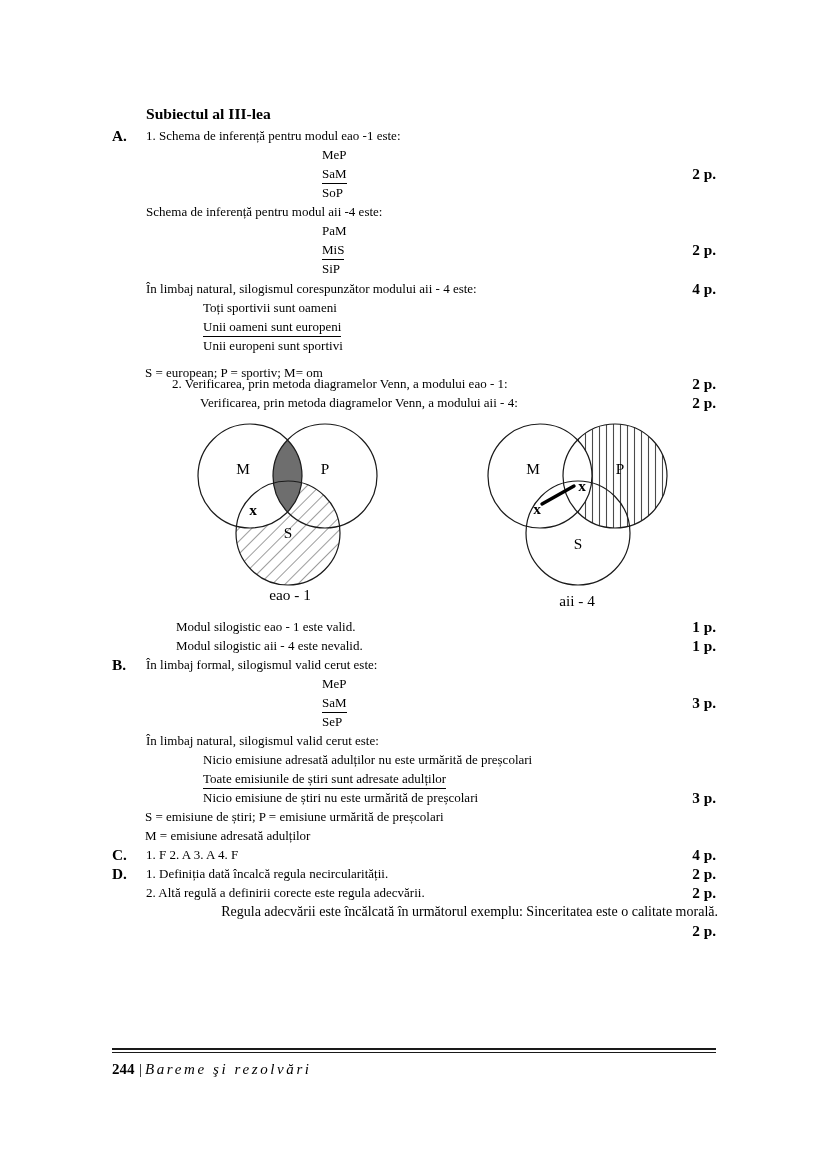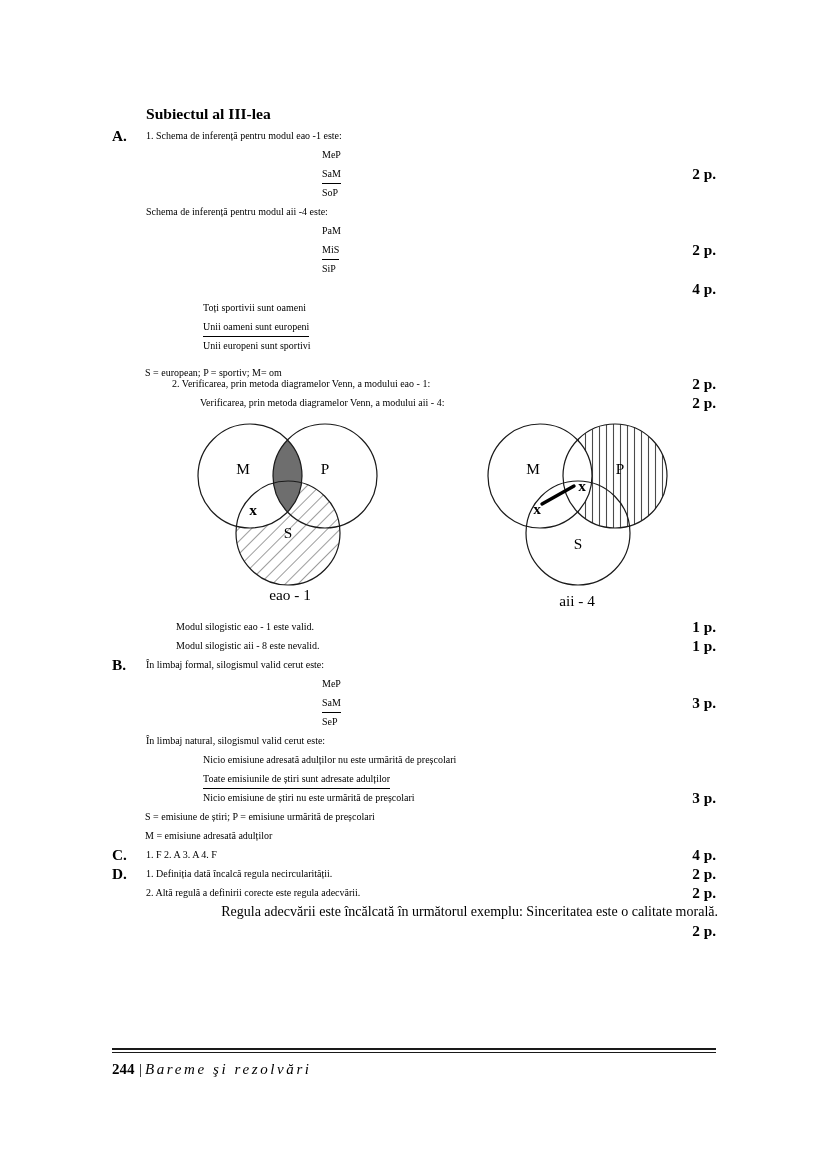--- a/index.html
+++ b/index.html
@@ -20,21 +20,21 @@
     left: 0; top: 0;
     width: 828px;
     height: 1151px;
   }
 
   
   .row {
     position: absolute;
     display: flex;
     align-items: baseline;
-    font-size: 10px;
+    font-size: 13px;
     line-height: 19.2px;
     white-space: nowrap;
   }
   .marker {
     position: absolute;
     left: 112px;
     font-weight: bold;
     font-size: 15.3px;
     line-height: 19.2px;
   }
@@ -122,20 +122,21 @@
 
   <div class="row ind0" style="top:202px;">Schema de inferență pentru modul aii -4 este:</div>
 
   <div class="row ind4" style="top:221px;">PaM</div>
   <div class="row ind4" style="top:240px;">
       <span class="uline">MiS</span>
     </div>
   <div class="pts" style="top:240px;">2 p.</div>
   <div class="row ind4" style="top:259px;">SiP</div>
 
+  <div class="row ind0" style="top:279px;">În limbaj natural, silogismul corespunzător modului aii - 4 este:</div>
   <div class="pts" style="top:279px;">4 p.</div>
 
   <div class="row ind3" style="top:298px;">Toți sportivii sunt oameni</div>
   <div class="row ind3" style="top:317px;">
       <span class="uline">Unii oameni sunt europeni</span>
     </div>
   <div class="row ind3" style="top:336px;">Unii europeni sunt sportivi</div>
 
   <div class="row" style="top:355px;left:145px;margin-top:8px;">S = european;  P = sportiv;          M= om</div>
 
@@ -211,21 +212,21 @@
     <div class="vlabel" style="left:38px; top:40px; width:22px;">M</div>
     <div class="vlabel" style="left:125px; top:40px; width:22px;">P</div>
     <div class="vlabel" style="left:83px; top:115px; width:22px;">S</div>
     <div class="vlabel" style="left:44px; top:80px; width:18px; font-weight:bold;">x</div>
     <div class="vlabel" style="left:89px; top:57px; width:18px; font-weight:bold;">x</div>
     <div class="vlabel" style="left:38px; top:172px; width:110px;">aii - 4</div>
   </div>
 
   <div class="row ind3" style="top:617px;left:176px;">Modul silogistic eao - 1 este valid.</div>
   <div class="pts" style="top:617px;">1 p.</div>
-  <div class="row ind3" style="top:636px;left:176px;">Modul silogistic aii - 8 este nevalid.</div>
+  <div class="row ind3" style="top:636px;left:176px;">Modul silogistic aii - 4 este nevalid.</div>
   <div class="pts" style="top:636px;">1 p.</div>
 
   <div class="marker" style="top:655px;">B.</div>
   <div class="row ind0" style="top:655px;">În limbaj formal, silogismul valid cerut este:</div>
 
   <div class="row ind4" style="top:674px;">MeP</div>
   <div class="row ind4" style="top:693px;">
       <span class="uline">SaM</span>
     </div>
   <div class="pts" style="top:693px;">3 p.</div>

